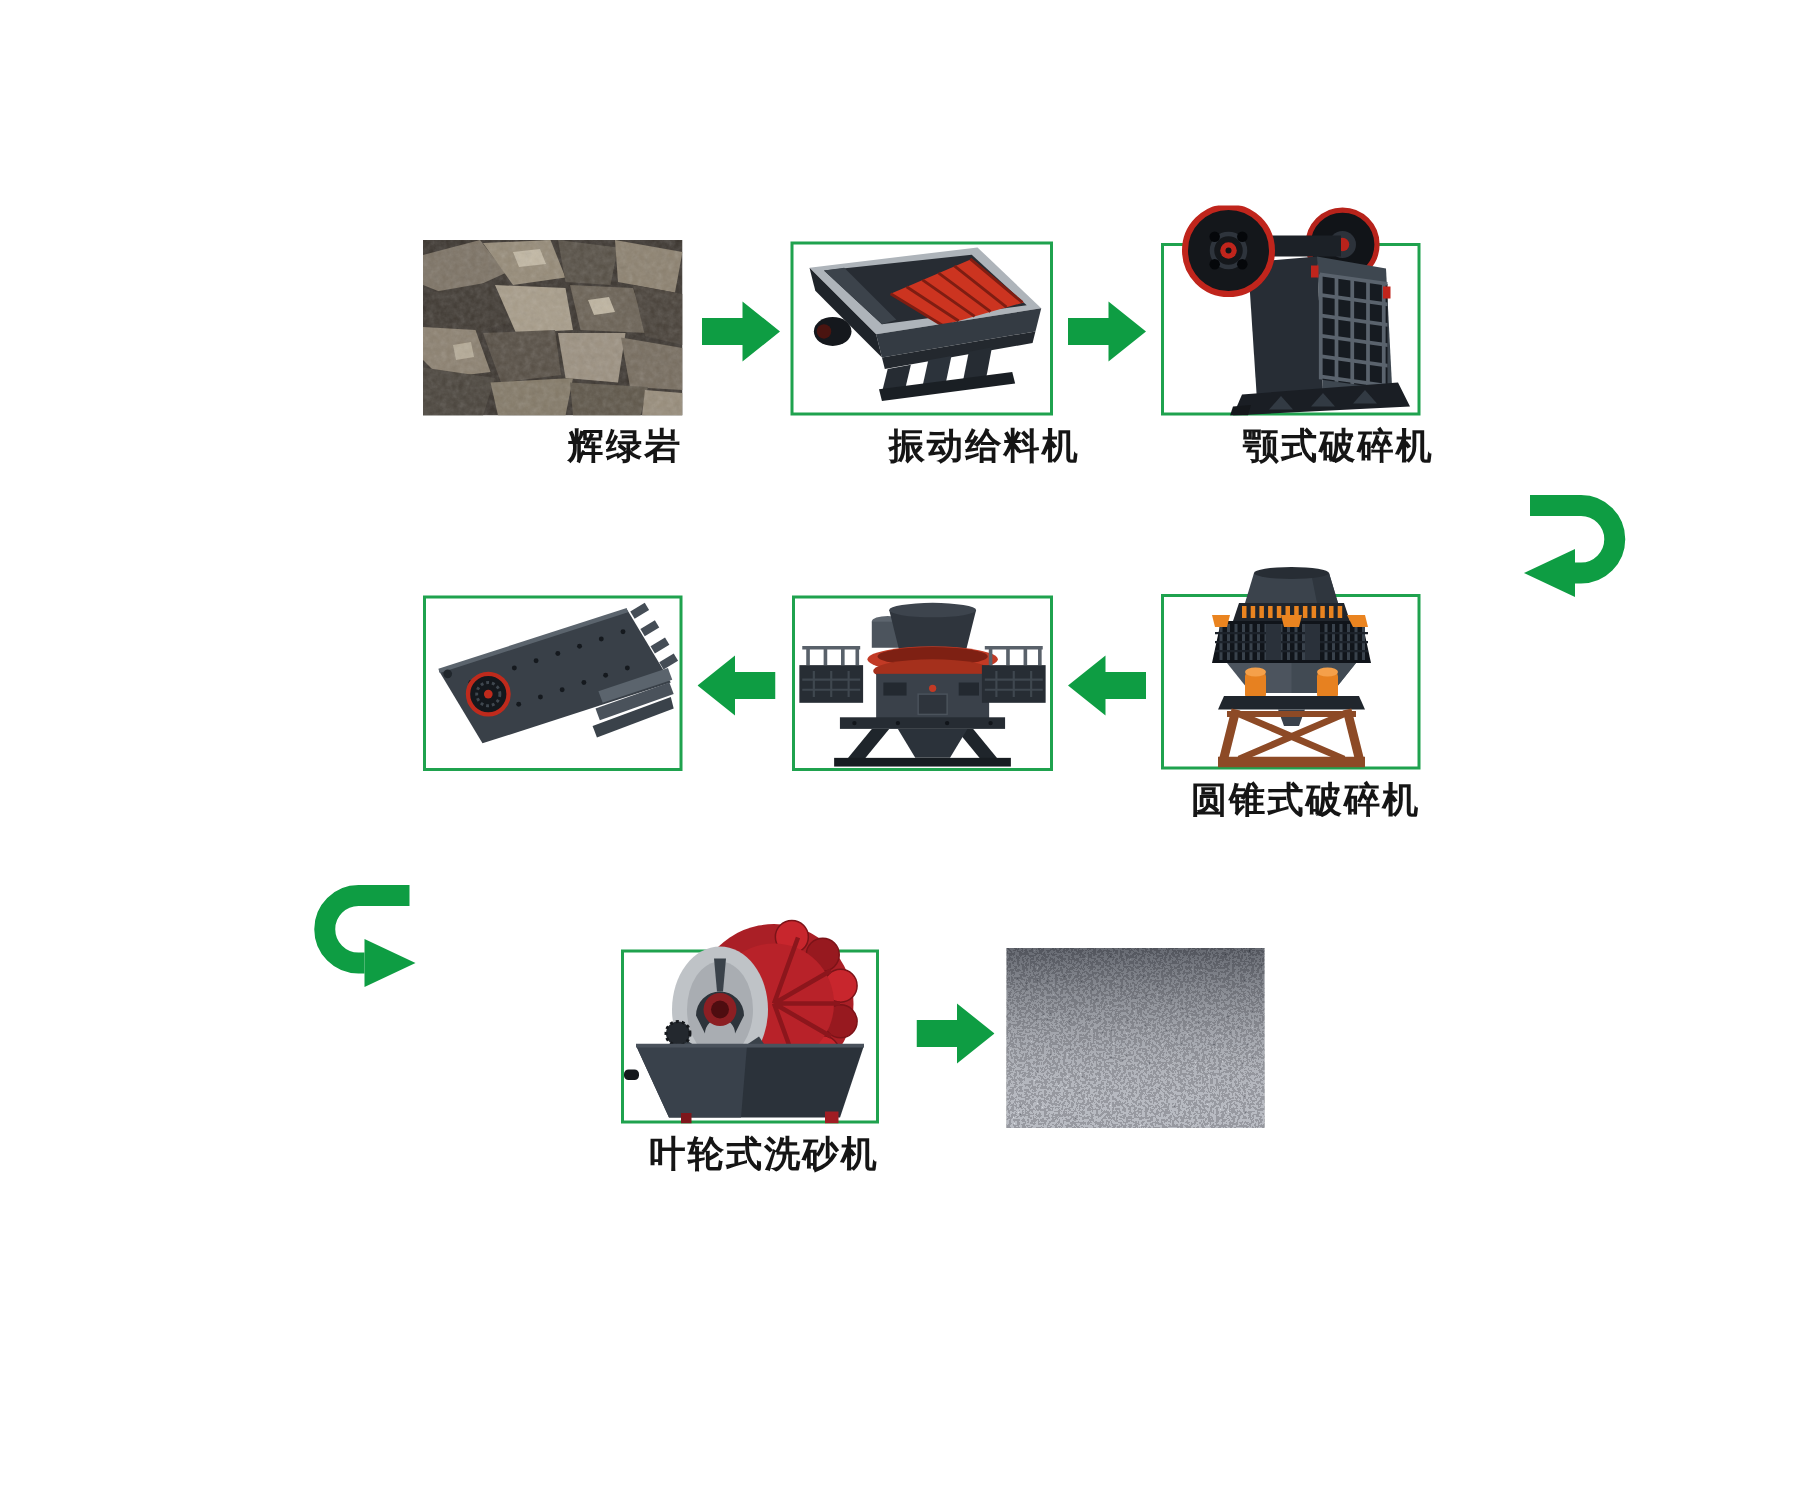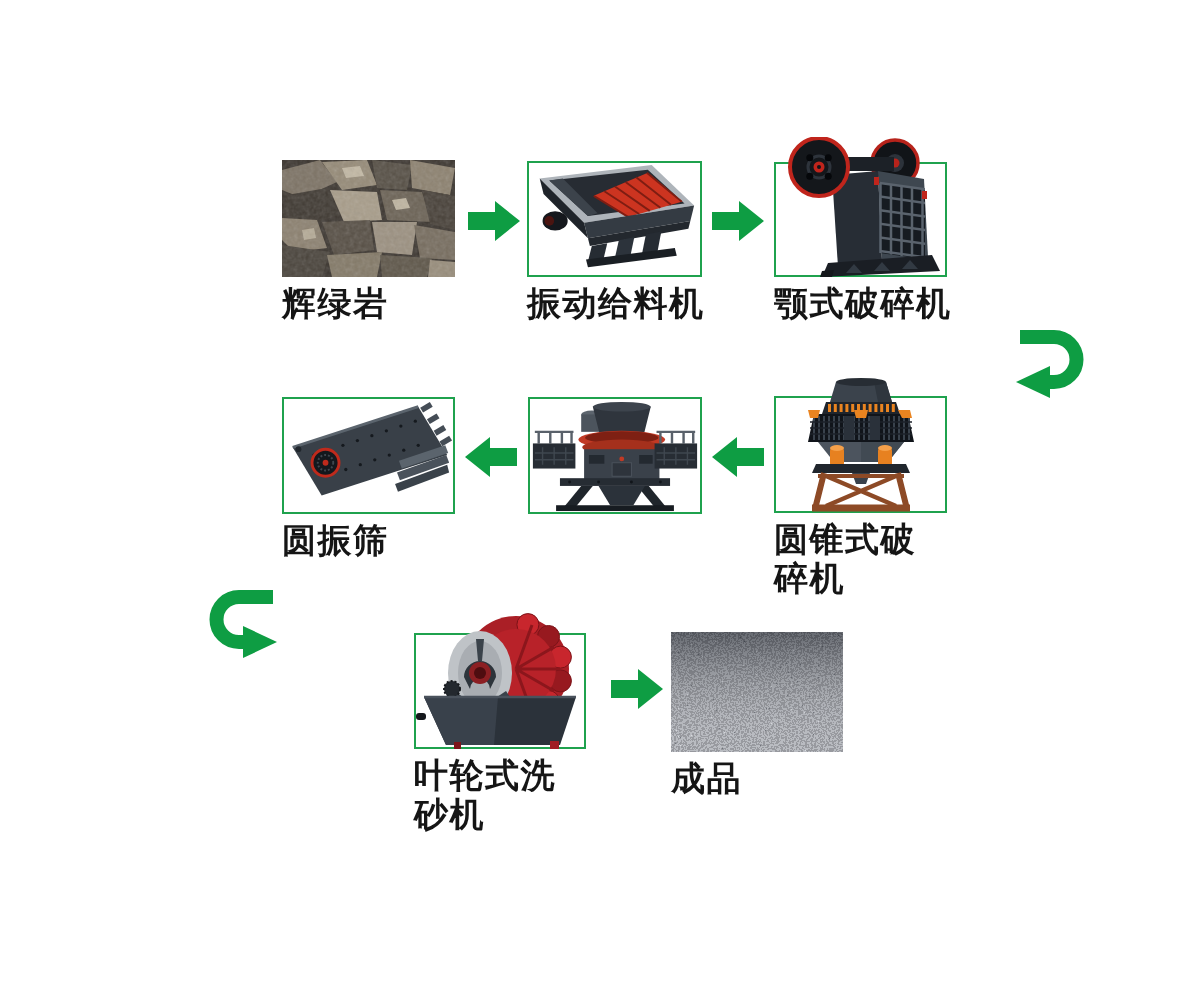--- a/index.html
+++ b/index.html
@@ -3,21 +3,21 @@
 <meta charset="utf-8">
 <style>
   html,body{margin:0;padding:0;background:#ffffff;}
   .canvas{position:relative;width:1200px;height:1000px;background:#ffffff;overflow:hidden;
           font-family:"Liberation Sans","DejaVu Sans",sans-serif;}
   figure.node{position:absolute;margin:0;padding:0;}
   .imgwrap{position:relative;background:#ffffff;box-sizing:border-box;}
   .boxed{border:2px solid var(--box-border-green,#1fa24e);}
   .imgwrap svg{display:block;}
   .overflow-svg{position:absolute;left:-2px;}
-  figcaption.lbl{margin-top:7px;text-align:left;font-size:34px;font-weight:700;
+  figcaption.lbl{margin-top:7px;text-align:right;font-size:24px;font-weight:700;
                  letter-spacing:1.5px;color:var(--label-color,#151515);line-height:1.15;}
   figcaption.mt-lg{}
   .arrow{position:absolute;}
   .arrow svg{display:block;}
   .arrow-shape{fill:var(--arrow-green,#0e9d43);}
   .curve-stroke{stroke:var(--arrow-green,#0e9d43);fill:none;}
 </style>
 </head>
 <body>
 
@@ -161,21 +161,20 @@
         </g>
         <circle cx="42" cy="66" r="14" fill="#14181d" stroke="#bf2a1c" stroke-width="3"></circle>
         <circle cx="42" cy="66" r="8" fill="none" stroke="#3f474f" stroke-width="2" stroke-dasharray="2,2"></circle>
         <circle cx="42" cy="66" r="3" fill="#bf2a1c"></circle>
         <circle cx="14" cy="52" r="3" fill="#20262c"></circle>
         <polygon points="118,64 166,48 169,56 121,72" fill="#5b646d"></polygon>
         <polygon points="116,76 167,58 170,66 119,84" fill="#4a525b"></polygon>
         <polygon points="114,88 168,68 170,76 117,96" fill="#3a424a"></polygon>
       </svg>
     </div>
-    <figcaption class="lbl">圆振筛</figcaption>
   </figure>
 
   <div class="arrow" style="left:465px;top:435px;">
     <svg width="52" height="44" viewBox="0 0 52 44">
       <polygon class="arrow-shape" points="52,13 25,13 25,2 0,22 25,42 25,31 52,31"></polygon>
     </svg>
   </div>
 
   <figure class="node" style="left:528px;top:397px;width:174px;">
     <div class="imgwrap boxed" style="width:174px;height:117px;">
@@ -331,16 +330,15 @@
           <linearGradient id="g-grav" x1="0" y1="0" x2="0" y2="1">
             <stop offset="0" stop-color="#0a0e16" stop-opacity="0.45"></stop>
             <stop offset="1" stop-color="#ffffff" stop-opacity="0.10"></stop>
           </linearGradient>
         </defs>
         <rect width="172" height="120" fill="#42464a"></rect>
         <rect width="172" height="120" filter="url(#f-grav)" opacity="0.95"></rect>
         <rect width="172" height="120" fill="url(#g-grav)"></rect>
       </svg>
     </div>
-    <figcaption class="lbl mt-lg">成品</figcaption>
   </figure>
 
 </div>
 
 </body></html>

